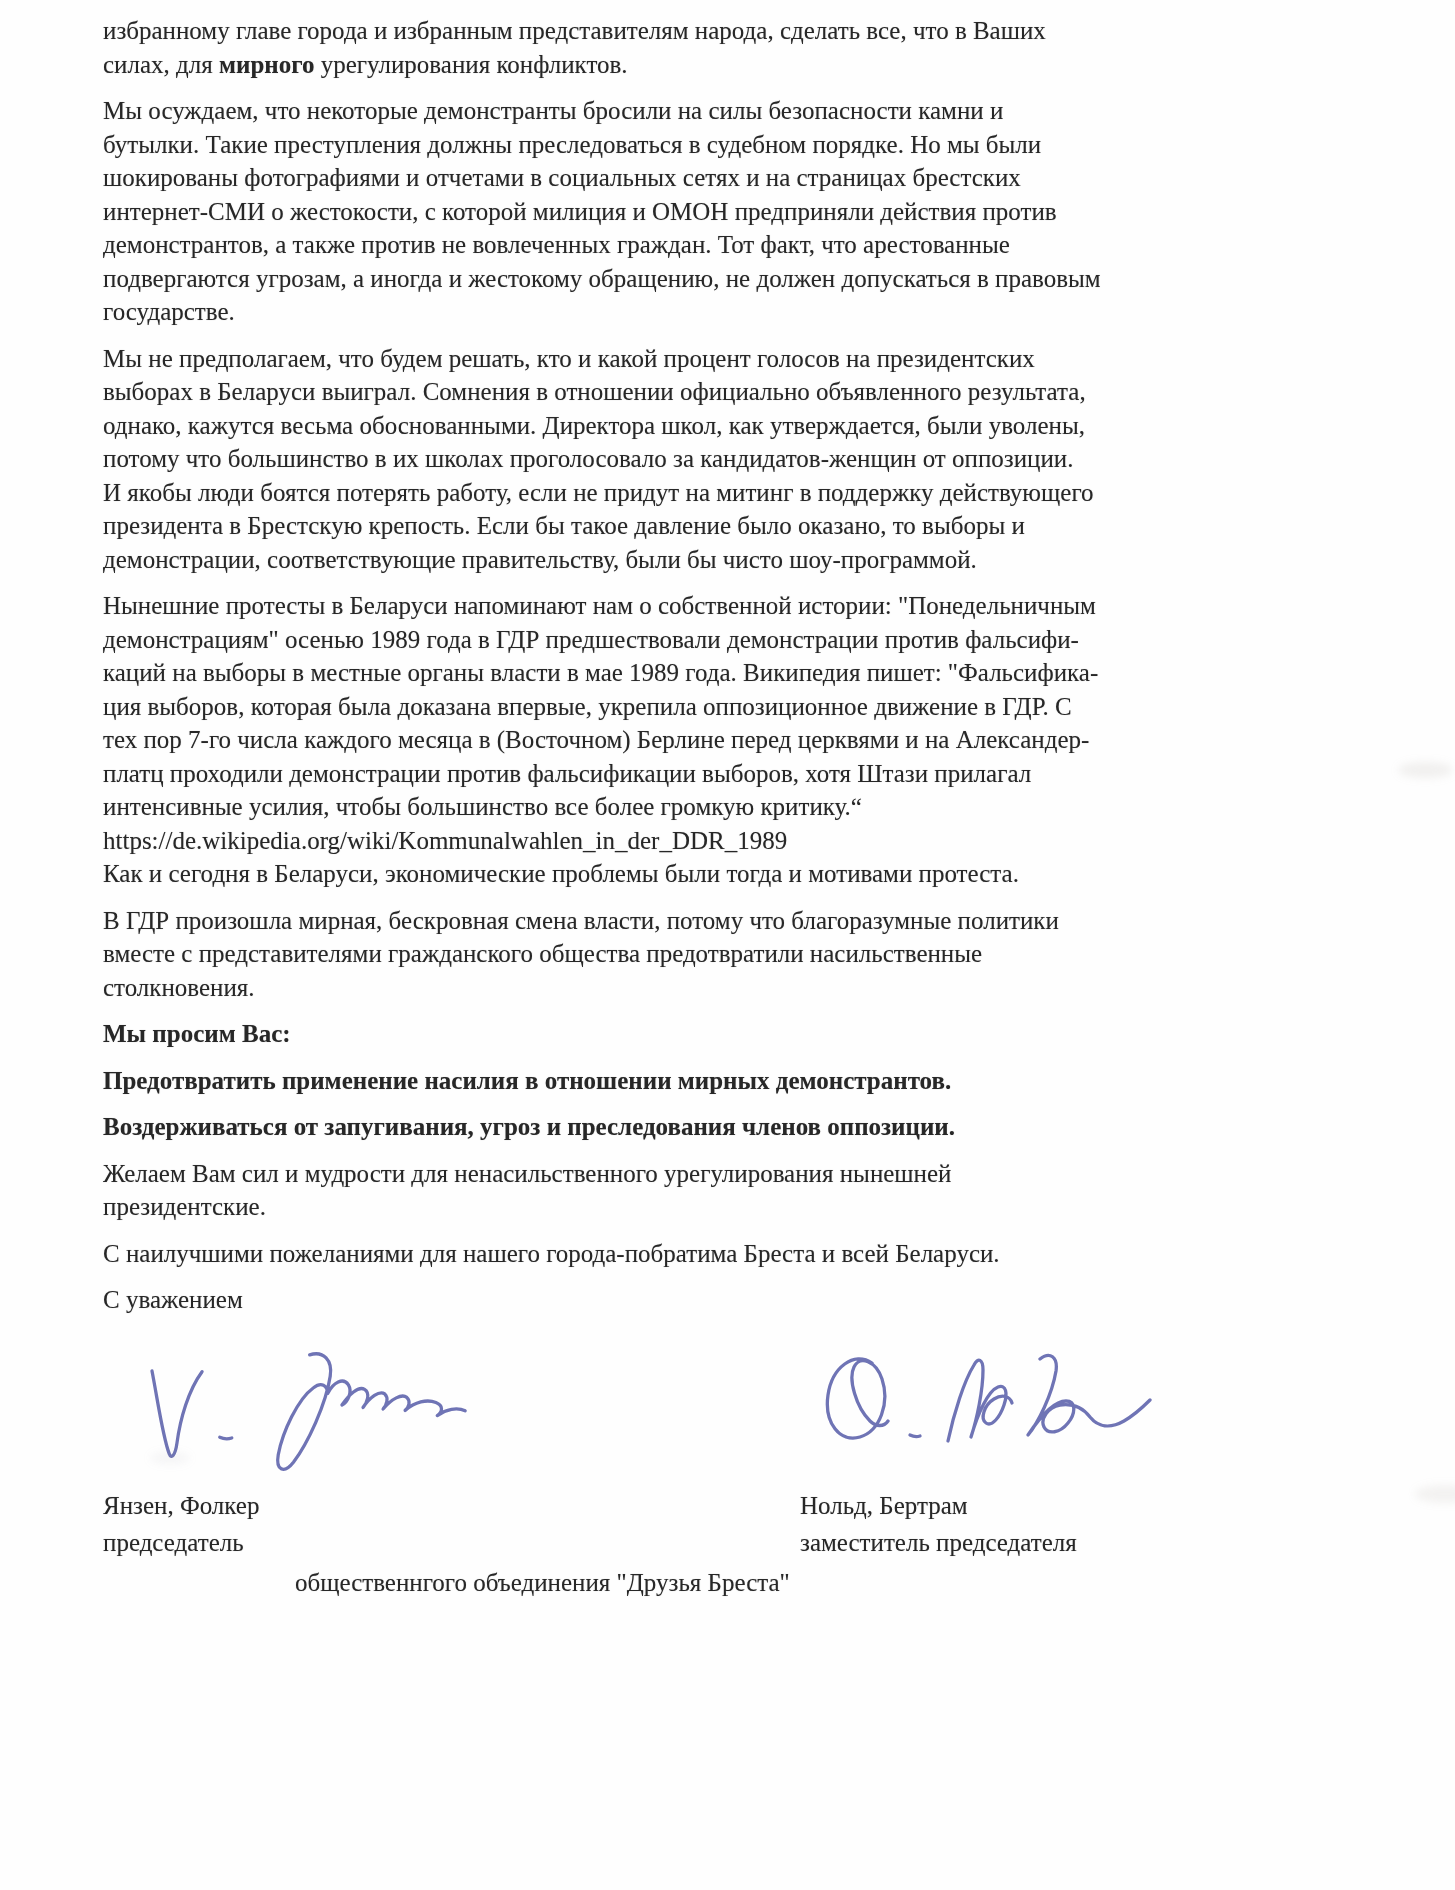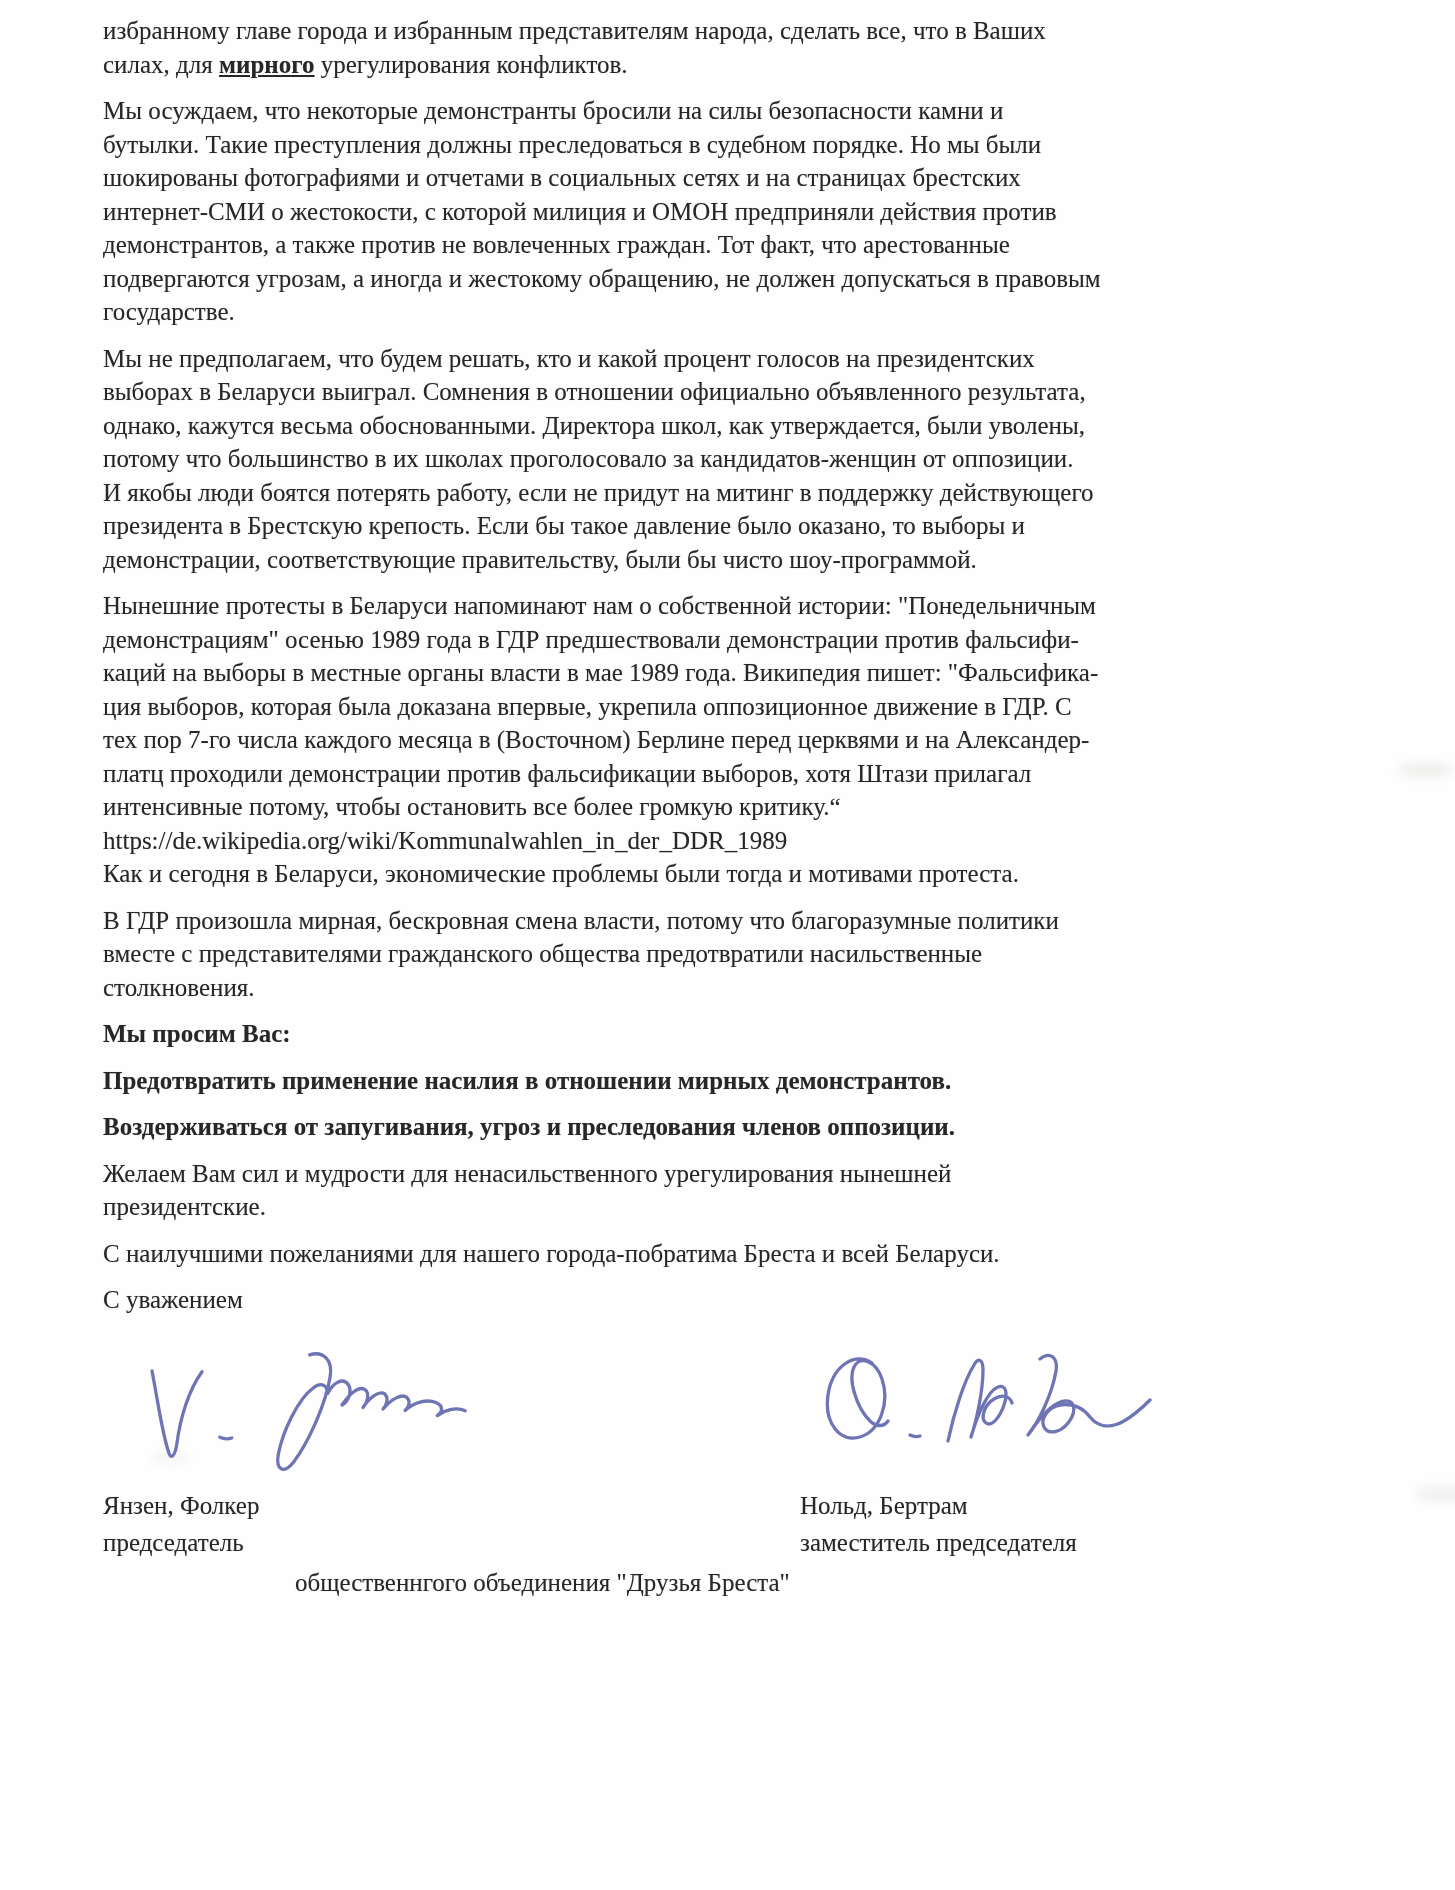--- a/index.html
+++ b/index.html
@@ -19,21 +19,21 @@
     position:absolute;
     left:103px;top:14px;
     width:1300px;
     font-size:25px;
     line-height:33.5px;
     text-shadow:0 0 1px rgba(70,70,70,0.35);
   }
   .para{margin:0 0 13px 0;}
   .para .line{display:block;white-space:nowrap;}
   .bold{font-weight:700;margin-top:8px;}
-  b{font-weight:700;text-decoration:underline;}
+  b{font-weight:700;}
   .gap-before{}
   
   .sig-row{
     display:flex;
     margin-top:24px;
     align-items:flex-start;
   }
   .sig-col{display:flex;flex-direction:column;}
   .sig-col.left{width:697px;}
   .sig-col.right{flex:1;}
@@ -89,21 +89,21 @@
         <div class="line">демонстрации, соответствующие правительству, были бы чисто шоу-программой.</div>
       </div>
 
     <div class="para">
         <div class="line">Нынешние протесты в Беларуси напоминают нам о собственной истории: "Понедельничным</div>
         <div class="line">демонстрациям" осенью 1989 года в ГДР предшествовали демонстрации против фальсифи-</div>
         <div class="line">каций на выборы в местные органы власти в мае 1989 года. Википедия пишет: "Фальсифика-</div>
         <div class="line">ция выборов, которая была доказана впервые, укрепила оппозиционное движение в ГДР. С</div>
         <div class="line">тех пор 7-го числа каждого месяца в (Восточном) Берлине перед церквями и на Александер-</div>
         <div class="line">платц проходили демонстрации против фальсификации выборов, хотя Штази прилагал</div>
-        <div class="line">интенсивные потому, чтобы остановить все более громкую критику.“</div>
+        <div class="line">интенсивные усилия, чтобы большинство все более громкую критику.“</div>
         <div class="line">https://de.wikipedia.org/wiki/Kommunalwahlen_in_der_DDR_1989</div>
         <div class="line">Как и сегодня в Беларуси, экономические проблемы были тогда и мотивами протеста.</div>
       </div>
 
     <div class="para">
         <div class="line">В ГДР произошла мирная, бескровная смена власти, потому что благоразумные политики</div>
         <div class="line">вместе с представителями гражданского общества предотвратили насильственные</div>
         <div class="line">столкновения.</div>
       </div>
 

